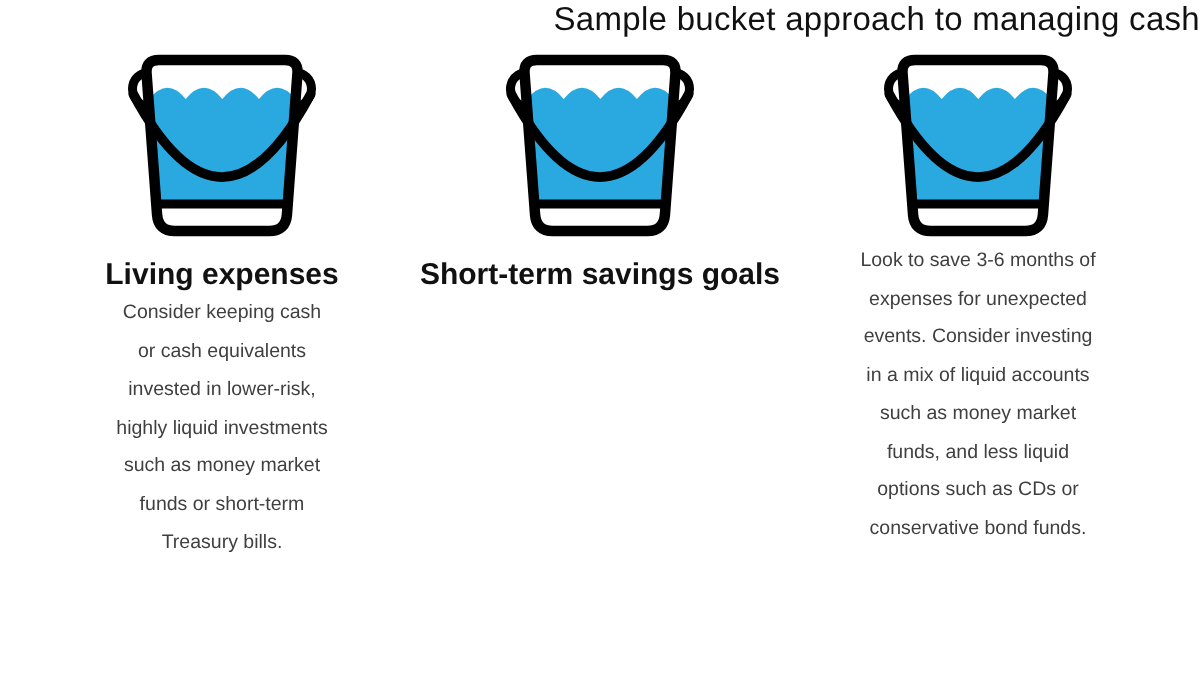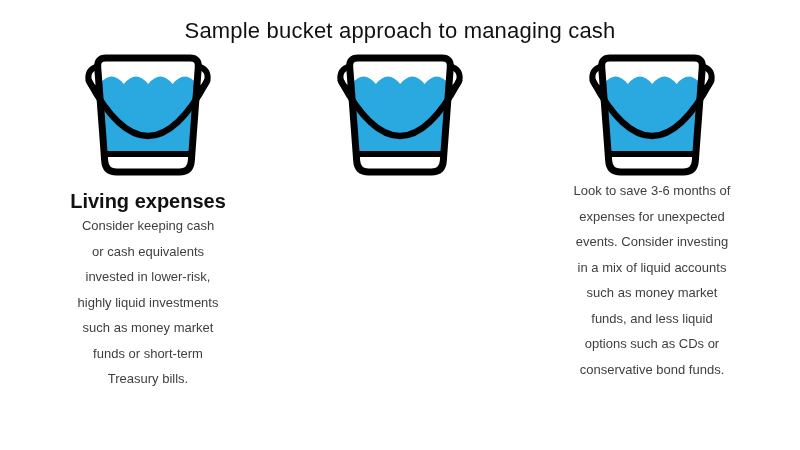--- a/index.html
+++ b/index.html
@@ -4,22 +4,22 @@
 <style>
   * { margin: 0; padding: 0; box-sizing: border-box; }
   html, body { width: 800px; height: 450px; }
   body {
     background: #ffffff;
     font-family: "Liberation Sans", sans-serif;
     overflow: hidden;
     -webkit-font-smoothing: antialiased;
   }
   .page-title {
-    margin-top: 18px;
-    text-align: center;
+    margin-top: 0;
+    text-align: right;
     font-size: 22px;
     font-weight: 400;
     color: var(--heading-text, #1a1a1a);
     letter-spacing: 0.2px;
   }
   .columns {
     display: flex;
     justify-content: center;
     padding: 0 10px;
     margin-top: 6px;
@@ -95,20 +95,21 @@
       <svg viewBox="0 0 150 128" aria-hidden="true">
         <path class="ear" d="M30,17 C14,13 8,35 28,41"></path>
         <path class="ear" d="M120,17 C136,13 142,35 122,41"></path>
         <path class="body-fill" d="M33,8 L117,8 Q126,8 125.3,17 L118.3,111 Q117.5,122 106.5,122 L43.5,122 Q32.5,122 31.7,111 L24.7,17 Q24,8 33,8 Z"></path>
         <path class="water" d="M26.5,34 Q38.6,19 50.8,34 Q63,19 75.2,34 Q87.4,19 99.6,34 Q111.8,19 124,34 L118.8,104 L31.2,104 Z"></path>
         <path class="band" d="M30.5,104 L119.5,104"></path>
         <path class="ink body-line" d="M33,8 L117,8 Q126,8 125.3,17 L118.3,111 Q117.5,122 106.5,122 L43.5,122 Q32.5,122 31.7,111 L24.7,17 Q24,8 33,8 Z"></path>
         <path class="ink handle" d="M16,31 Q75,141 134,31"></path>
       </svg>
     </div>
+    <h2 class="bucket-heading">Short-term savings goals</h2>
   </div>
 
   <div class="col">
     <div class="icon-wrap">
       <svg viewBox="0 0 150 128" aria-hidden="true">
         <path class="ear" d="M30,17 C14,13 8,35 28,41"></path>
         <path class="ear" d="M120,17 C136,13 142,35 122,41"></path>
         <path class="body-fill" d="M33,8 L117,8 Q126,8 125.3,17 L118.3,111 Q117.5,122 106.5,122 L43.5,122 Q32.5,122 31.7,111 L24.7,17 Q24,8 33,8 Z"></path>
         <path class="water" d="M26.5,34 Q38.6,19 50.8,34 Q63,19 75.2,34 Q87.4,19 99.6,34 Q111.8,19 124,34 L118.8,104 L31.2,104 Z"></path>
         <path class="band" d="M30.5,104 L119.5,104"></path>

